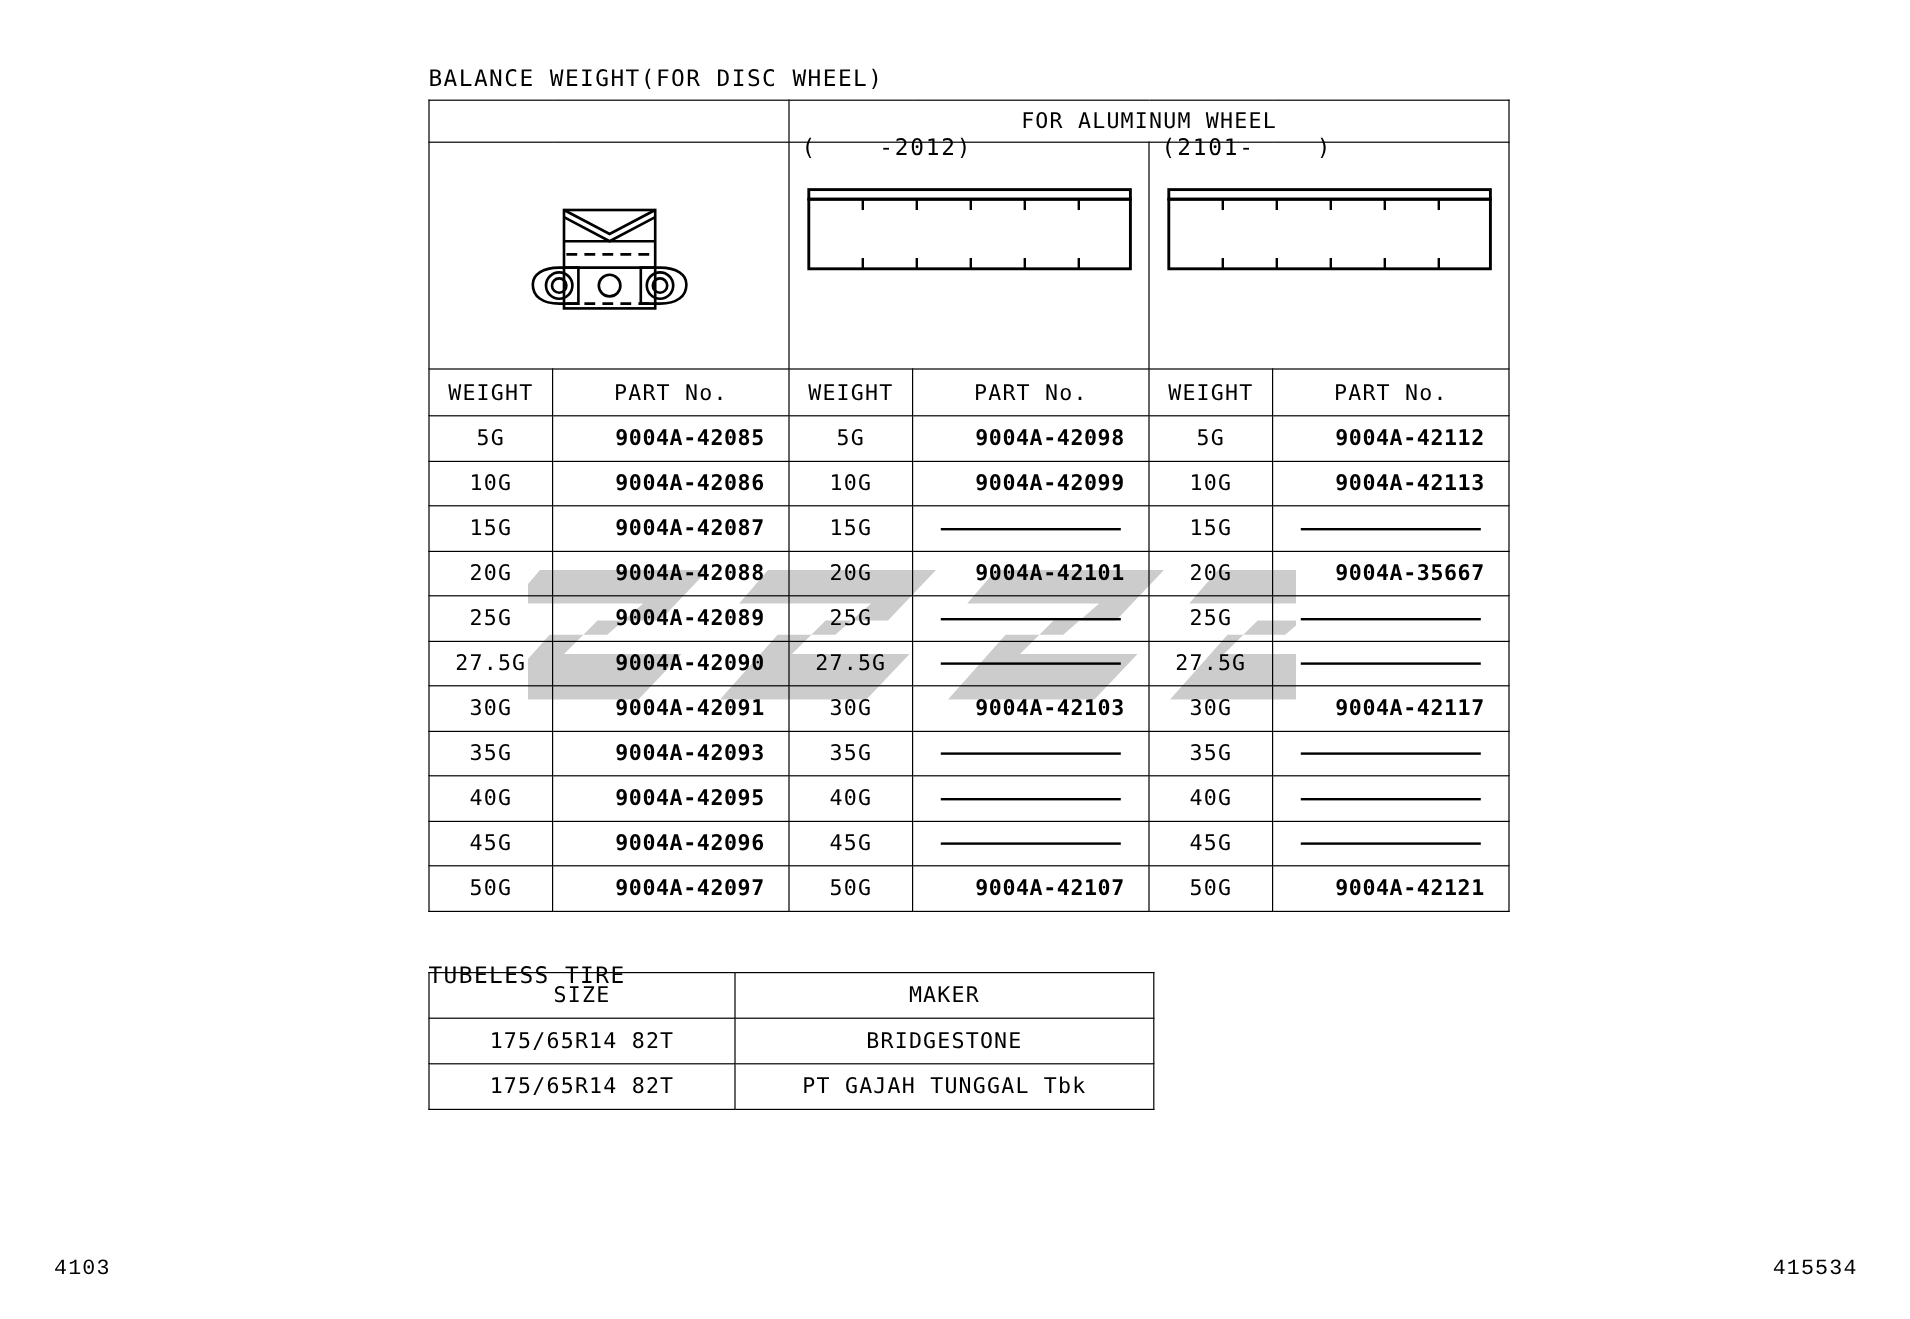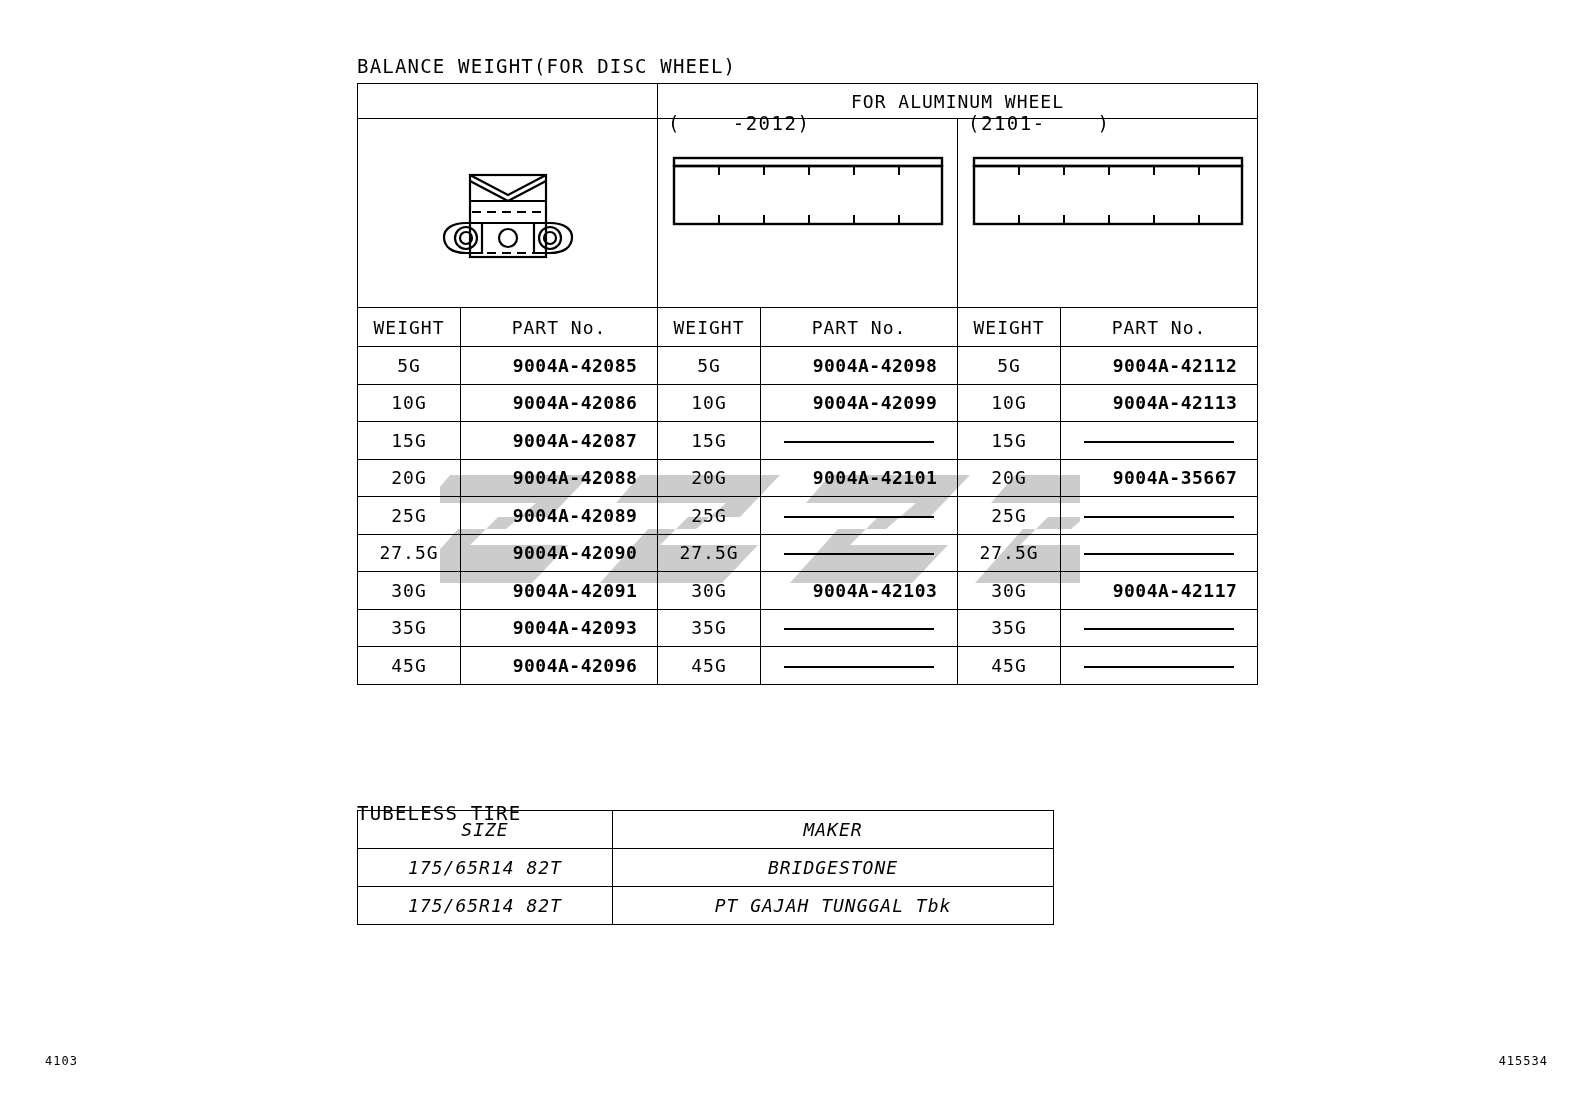--- a/index.html
+++ b/index.html
@@ -104,43 +104,43 @@
     justify-content: center;
     padding-top: 22px;
     height: 100%;
   }
 
   
   #tubeless-table {
     position: absolute;
     left: 357px;
     top: 810px;
-    width: 697px;
+    width: 605px;
     border-collapse: collapse;
     table-layout: fixed;
     z-index: 2;
-    font-style: italic;
   }
   #tubeless-table td {
     border: 1.6px solid #000;
     height: 37px;
     padding: 0;
     font-size: 18px;
     letter-spacing: 1px;
     text-align: center;
     vertical-align: middle;
   }
   .tt-size { width: 255px; }
 
   
   .footer {
     position: absolute;
-    font-size: 12px;
+    font-size: 18px;
     letter-spacing: 1px;
     bottom: 31px;
+    font-family: Liberation Mono, monospace;
   }
   #footer-left { left: 45px; }
   #footer-right { right: 44px; }
 </style>
 </head>
 <body>
 
 <svg id="watermark" viewBox="0 0 640 140" xmlns="http://www.w3.org/2000/svg">
   <g fill="#cccccc">
     <path d="M10 20 L150 20 L110 62 L58 62 L30 90 L128 90 L92 128 L-30 128 L18 74 L66 74 L96 48 L-14 48 Z"></path>
@@ -312,26 +312,42 @@
       </tr>
       <tr class="data-row">
         <td>35G</td>
         <td><span class="partno">9004A-42093</span></td>
         <td>35G</td>
         <td><span class="dash"></span></td>
         <td>35G</td>
         <td><span class="dash"></span></td>
       </tr>
       <tr class="data-row">
+        <td>40G</td>
+        <td><span class="partno">9004A-42095</span></td>
+        <td>40G</td>
+        <td><span class="dash"></span></td>
+        <td>40G</td>
+        <td><span class="dash"></span></td>
+      </tr>
+      <tr class="data-row">
         <td>45G</td>
         <td><span class="partno">9004A-42096</span></td>
         <td>45G</td>
         <td><span class="dash"></span></td>
         <td>45G</td>
         <td><span class="dash"></span></td>
+      </tr>
+      <tr class="data-row">
+        <td>50G</td>
+        <td><span class="partno">9004A-42097</span></td>
+        <td>50G</td>
+        <td><span class="partno">9004A-42107</span></td>
+        <td>50G</td>
+        <td><span class="partno">9004A-42121</span></td>
       </tr>
     </tbody>
 </table>
 
 <table id="tubeless-table">
   <colgroup>
       <col class="tt-size">
       <col>
     </colgroup>
   <tbody>

